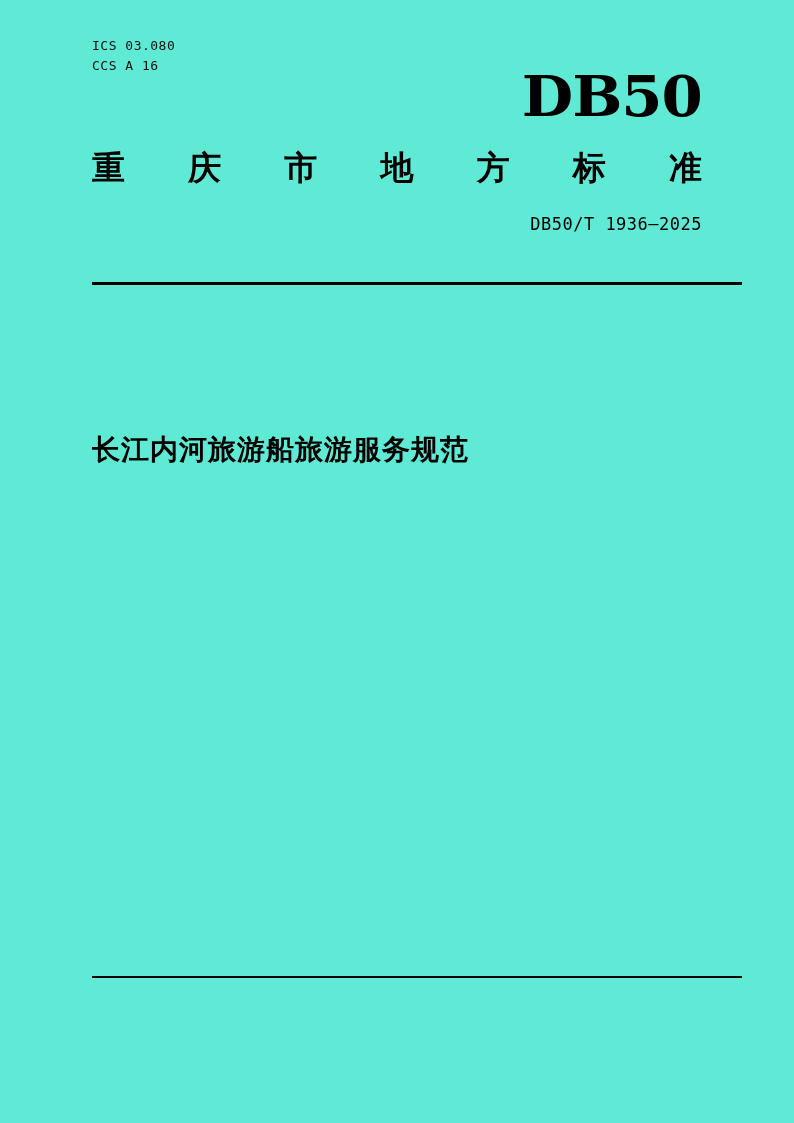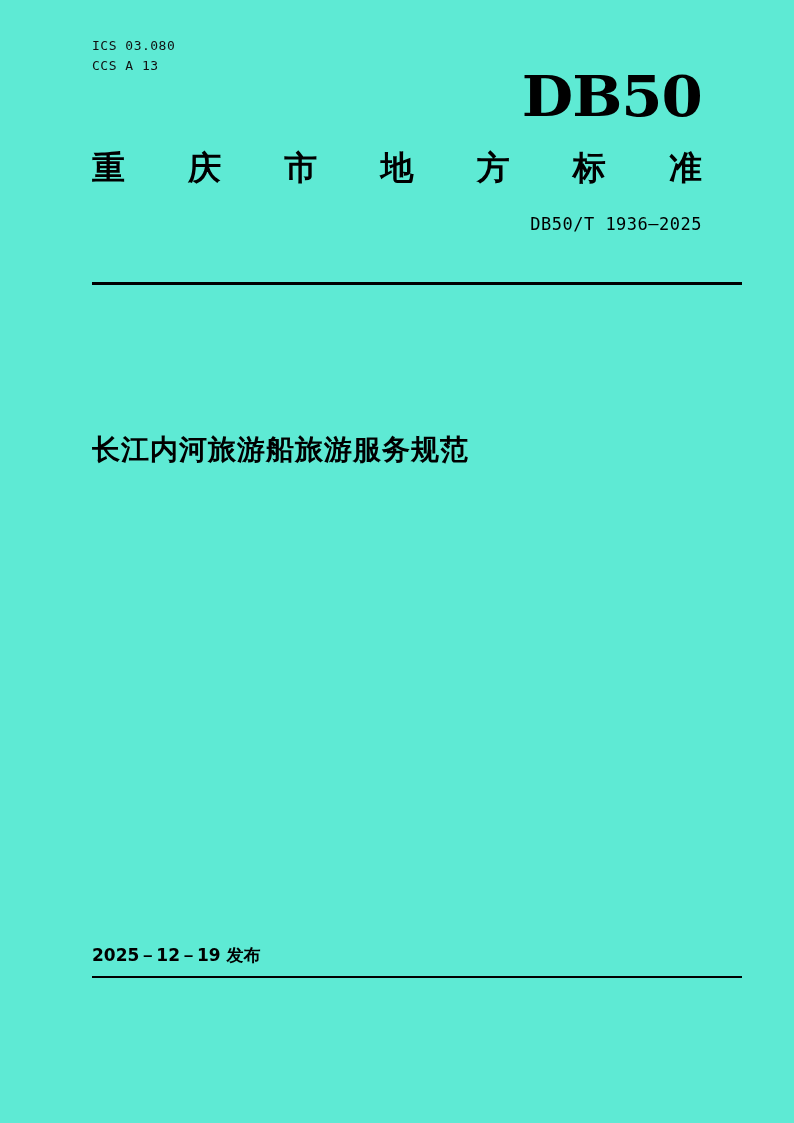--- a/index.html
+++ b/index.html
@@ -135,21 +135,21 @@
   }
   .publisher .gap { display: inline-block; width: 22px; }
 </style>
 </head>
 <body>
 
 <div class="page">
 
   <div class="ics-block">
     <div>ICS 03.080</div>
-    <div>CCS A 13</div>
+    <div>CCS A 16</div>
   </div>
 
   <div class="db-logo">DB50</div>
 
   <div class="std-title">
     <span>重</span>
     <span>庆</span>
     <span>市</span>
     <span>地</span>
     <span>方</span>
@@ -157,19 +157,18 @@
     <span>准</span>
   </div>
 
   <div class="std-number">DB50/T 1936—2025</div>
 
   <div class="rule-top"></div>
 
   <div class="doc-title">长江内河旅游船旅游服务规范</div>
 
   <div class="dates">
-    <span>2025－12－19 发布</span>
   </div>
 
   <div class="rule-bottom"></div>
 
 
 </div>
 
 </body></html>

